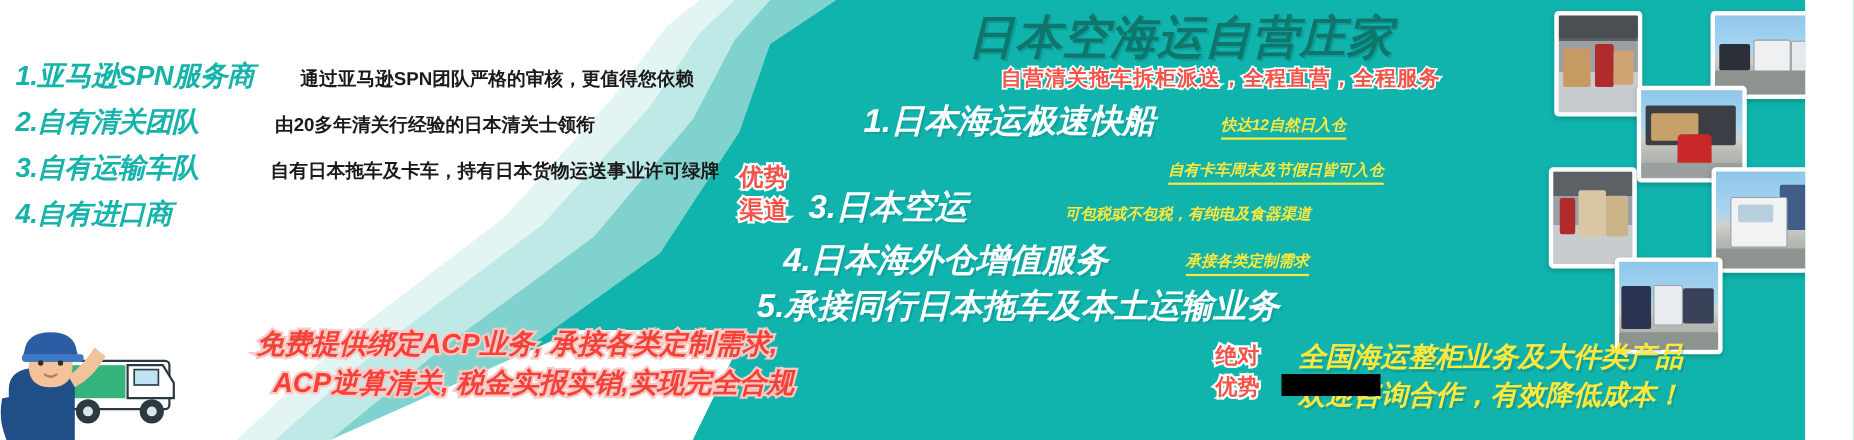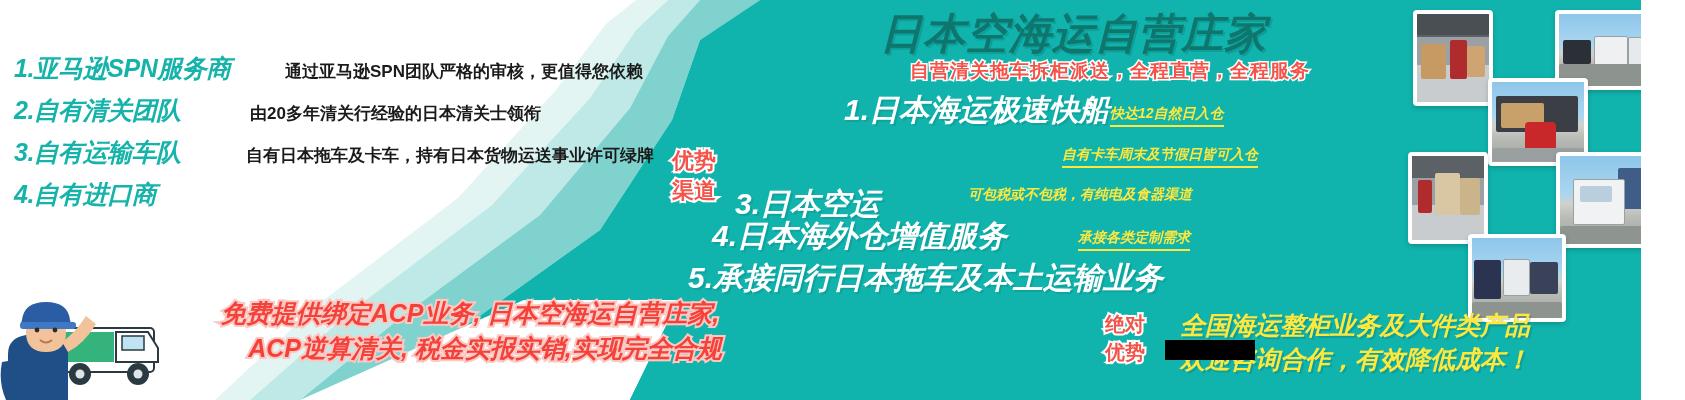--- a/index.html
+++ b/index.html
@@ -42,21 +42,21 @@
   
   .left-list{position:absolute;left:14px;top:52px;width:680px;}
   .lrow{display:flex;align-items:baseline;height:42px;}
   .lrow .num{
     color:#16b3ab;font-size:25px;font-weight:bold;font-style:italic;
     white-space:nowrap;letter-spacing:-0.5px;
   }
   .lrow .desc{
     color:#1a1a1a;font-size:17px;font-weight:bold;white-space:nowrap;
   }
-  .lrow.r1 .num{width:255px;} .lrow.r1 .desc{margin-left:16px;text-align:right;}
+  .lrow.r1 .num{width:255px;} .lrow.r1 .desc{margin-left:4px;text-align:right;}
   .lrow.r2 .num{width:222px;} .lrow.r2 .desc{margin-left:14px;}
   .lrow.r3 .num{width:222px;} .lrow.r3 .desc{margin-left:10px;}
   .lrow.r4 .num{width:180px;} .lrow.r4 .desc{margin-left:50px;}
   .lrow.r5 .num{width:180px;} .lrow.r5 .desc{margin-left:48px;}
 
   
   .promo-left{
     position:absolute;left:190px;top:296px;width:560px;z-index:6;
     text-align:center;
   }
@@ -87,23 +87,23 @@
   
   .srow{position:absolute;white-space:nowrap;}
   .srow .stext{
     color:#ffffff;font-size:30px;font-weight:bold;font-style:italic;
     text-shadow:2px 2px 0 rgba(0,80,78,.16);letter-spacing:0px;
   }
   .stag{
     position:absolute;color:#ffe83d;font-size:14px;font-weight:bold;font-style:italic;
     white-space:nowrap;border-bottom:2px solid #ffe83d;padding-bottom:2px;
   }
-  .s1r{left:844px;top:90px;text-align:center;}
+  .s1r{left:785px;top:90px;text-align:center;}
   .s2r{left:772px;top:132px;}
-  .s3r{left:735px;top:184px;}
+  .s3r{left:735px;top:168px;}
   .s4r{left:712px;top:216px;}
   .s5r{left:688px;top:258px;}
   .t1{left:1110px;top:105px;}
   .t2{left:1062px;top:146px;}
   .t3{left:968px;top:186px;border-bottom:none;}
   .t4{left:1078px;top:229px;}
 
   
   .adv-badge{position:absolute;left:672px;top:146px;z-index:4;}
   .adv-badge div{
@@ -197,21 +197,21 @@
       <path d="M2 112 q-4 20 4 38 h14 l-6-40z" fill="#1f4f86"></path>
       <circle cx="37" cy="80" r="2.4" fill="#2b2b2b"></circle>
       <circle cx="55" cy="80" r="2.4" fill="#2b2b2b"></circle>
       <path d="M40 90 q6 5 12 0" stroke="#b9764f" stroke-width="2" fill="none"></path>
     </g>
   </svg>
 
   <div class="bottom-slash"></div>
 
   <div class="promo-left">
-    <div class="pl1">免费提供绑定ACP业务, 日本空海运自营庄家,</div>
+    <div class="pl1">免费提供绑定ACP业务, 承接各类定制需求,</div>
     <div class="pl2">ACP逆算清关, 税金实报实销,实现完全合规</div>
   </div>
 
   <div class="big-title">日本空海运自营庄家</div>
   <div class="sub-title">自营清关拖车拆柜派送，全程直营，全程服务</div>
 
   <div class="adv-badge">
     <div>优势</div>
     <div>渠道</div>
   </div>

